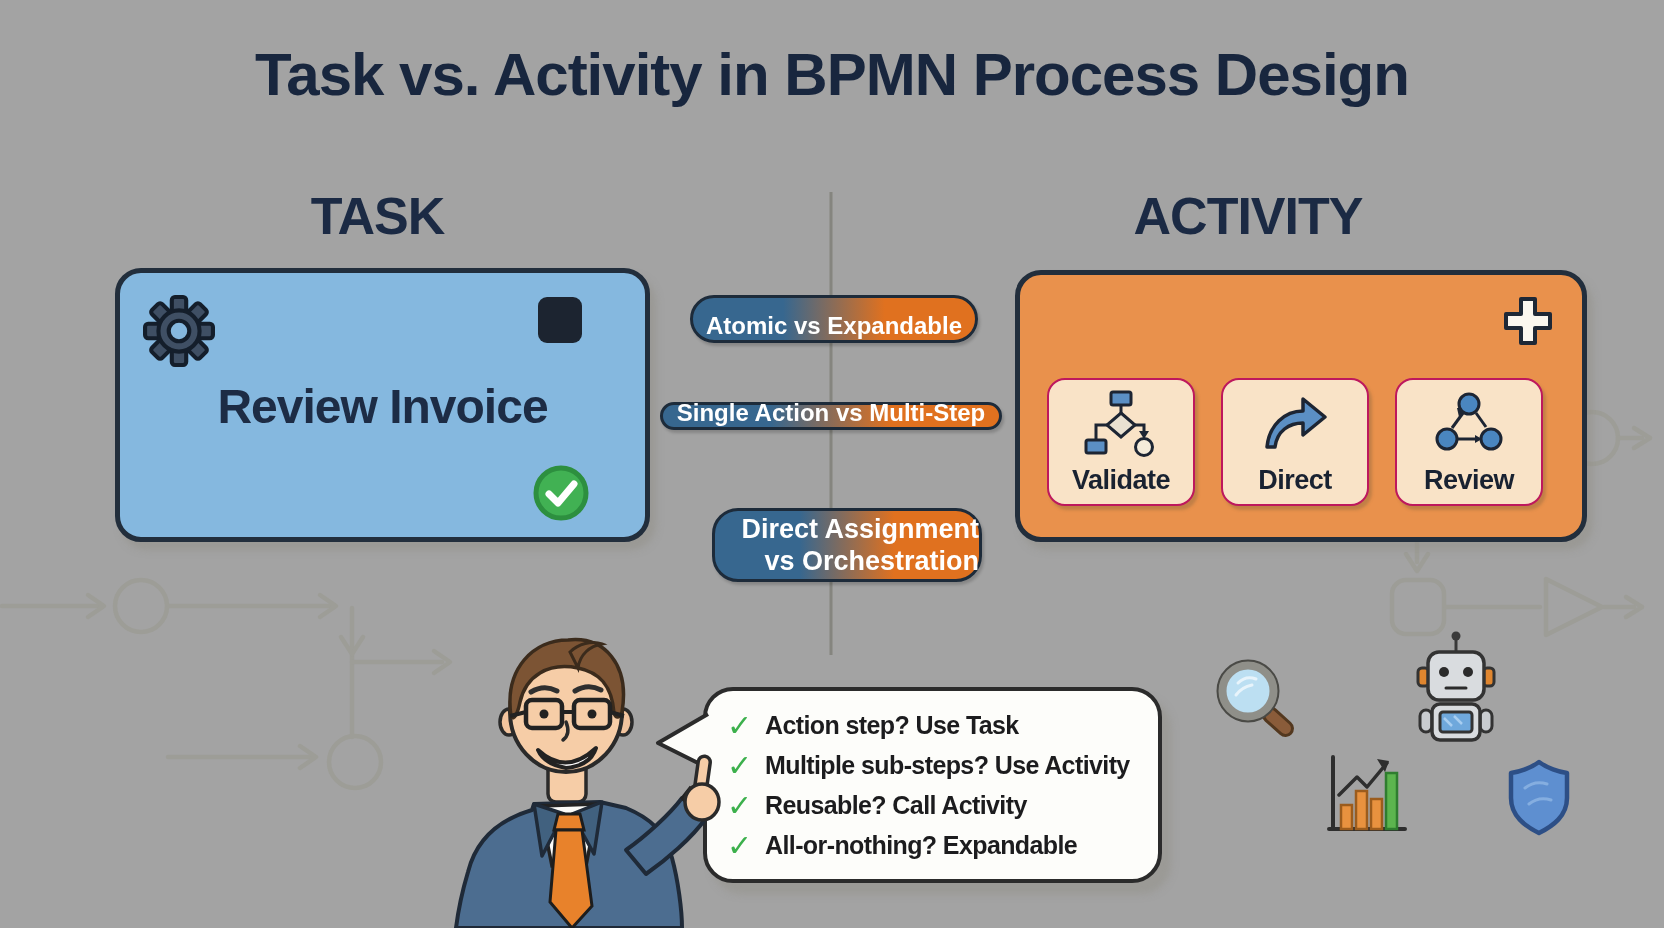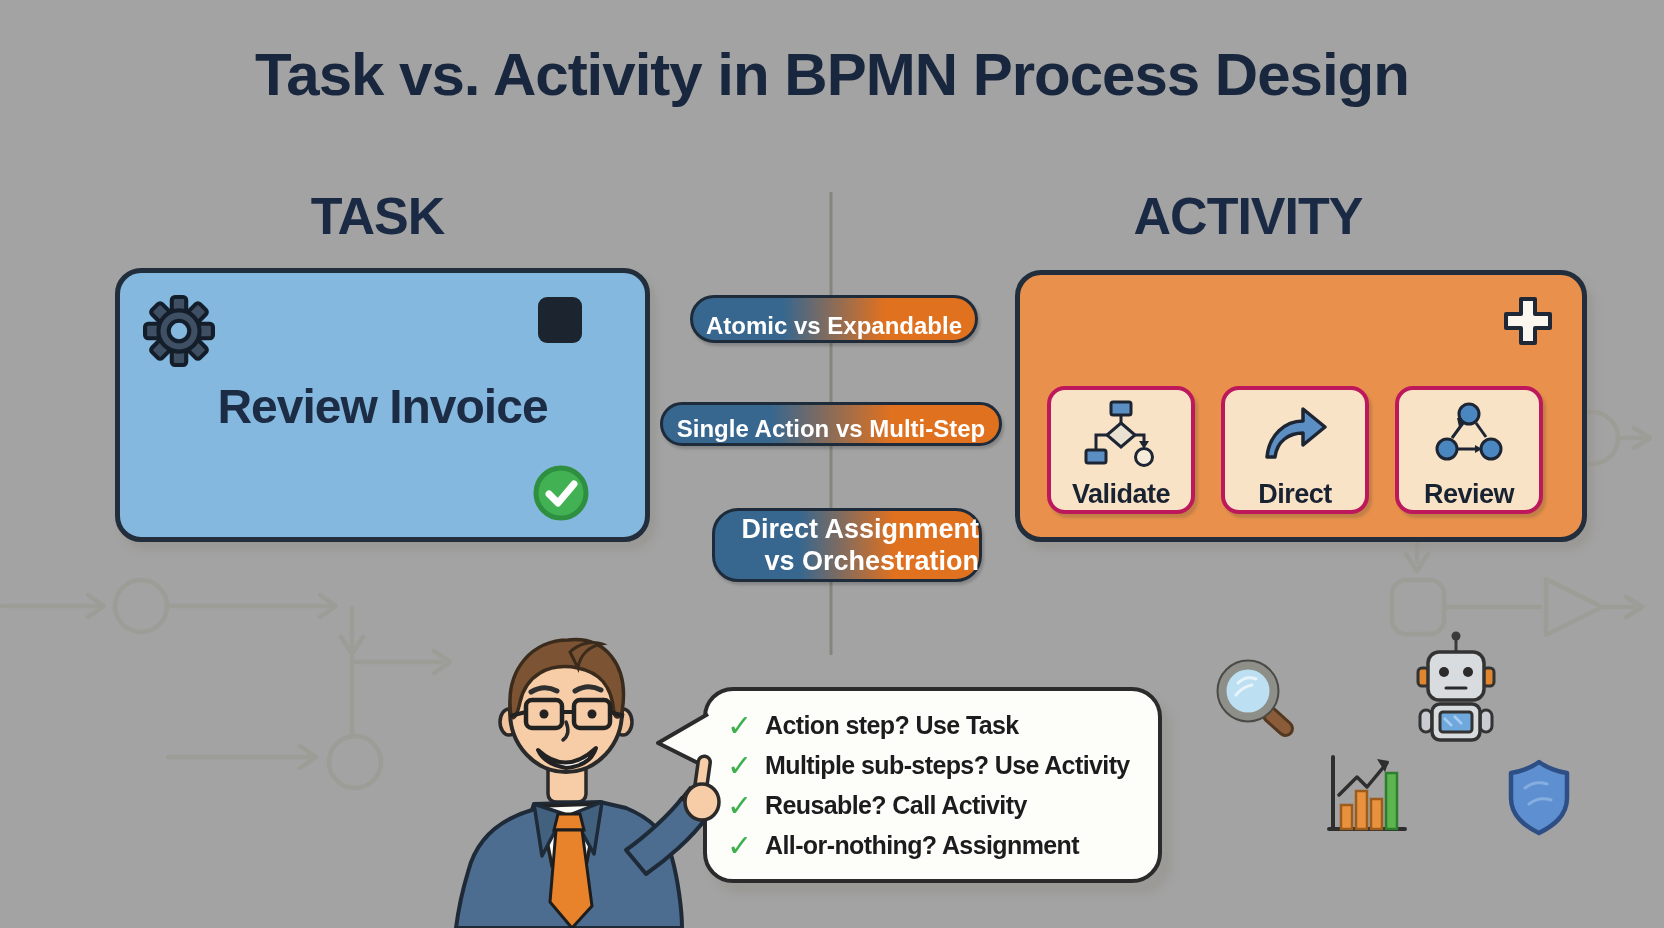--- a/index.html
+++ b/index.html
@@ -14,33 +14,33 @@
   .activity-heading{left:965px;top:186px;width:566px;}
   
   .task-box{left:115px;top:268px;width:525px;height:264px;background:#85b8df;border:5px solid #222e3c;
             border-radius:26px;box-shadow:6px 8px 7px rgba(146,144,136,.5);z-index:2;}
   .task-label{left:0;top:106px;width:100%;text-align:center;font-size:48px;font-weight:700;
               color:#1d2c45;letter-spacing:-1px;}
   .dark-square{left:418px;top:24px;width:44px;height:46px;background:#1c2430;border-radius:9px;}
   
   .activity-box{left:1015px;top:270px;width:562px;height:262px;background:#e9914c;border:5px solid #222e3c;
                 border-radius:26px;box-shadow:6px 8px 7px rgba(146,144,136,.5);z-index:2;}
-  .sub-box{top:103px;width:148px;height:128px;background:#f9e3c7;border:4px solid #be185d;border-radius:18px;
+  .sub-box{top:103px;width:148px;height:128px;background:#f9e3c7;border:2px solid #be185d;border-radius:18px;
            box-shadow:3px 4px 3px rgba(120,95,60,.35);display:flex;flex-direction:column;align-items:center;
-           justify-content:flex-end;box-sizing:border-box;margin-top:8px;}
+           justify-content:flex-end;padding-bottom:8px;box-sizing:border-box;}
   .sub-box .icon-slot{position:absolute;top:10px;left:0;width:100%;display:flex;justify-content:center;}
   .sub-label{font-size:27px;font-weight:700;color:#192231;letter-spacing:-0.5px;}
   .sb-validate{left:27px;} .sb-approve{left:201px;} .sb-notify{left:375px;}
   
   .pill{display:flex;align-items:flex-end;justify-content:center;color:#fff;font-weight:700;
         background:linear-gradient(90deg,#37678f 0%,#37678f 32%,#e0711f 68%,#e0711f 100%);
         border:3px solid #1d2b3a;border-radius:26px;z-index:2;text-align:center;
         box-shadow:2px 3px 3px rgba(0,0,0,.18);box-sizing:border-box;}
   .pill1{left:690px;top:295px;width:288px;height:48px;font-size:24px;}
-  .pill2{left:660px;top:402px;width:342px;height:44px;font-size:24px;}
+  .pill2{left:660px;top:402px;width:342px;height:28px;font-size:24px;}
   .pill3{left:712px;top:508px;width:270px;height:74px;font-size:27px;line-height:1.2;flex-direction:column;}
   
   .bubble{left:703px;top:687px;width:459px;height:196px;background:#fdfdfa;border:4px solid #2b2b2b;
           border-radius:30px;box-shadow:9px 11px 7px rgba(148,146,138,.5);z-index:3;
           display:flex;flex-direction:column;justify-content:center;padding:10px 14px 10px 20px;box-sizing:border-box;}
   .check-row{display:flex;align-items:center;height:40px;}
   .check-mark{font-family:"DejaVu Sans",sans-serif;color:#3cb04c;font-size:30px;font-weight:800;
               width:38px;flex:0 0 38px;}
   .check-text{font-size:25px;font-weight:700;color:#1c1c1e;letter-spacing:-0.6px;white-space:nowrap;}
   .bubble-tail{left:648px;top:702px;z-index:4;}
@@ -178,21 +178,21 @@
     <div class="check-row">
       <span class="check-mark">✓</span>
       <span class="check-text">Multiple sub-steps? Use Activity</span>
     </div>
     <div class="check-row">
       <span class="check-mark">✓</span>
       <span class="check-text">Reusable? Call Activity</span>
     </div>
     <div class="check-row">
       <span class="check-mark">✓</span>
-      <span class="check-text">All-or-nothing? Assignment</span>
+      <span class="check-text">All-or-nothing? Expandable</span>
     </div>
   </div>
   <svg class="abs bubble-tail" width="66" height="72" viewBox="0 0 66 72">
     <path d="M60,12 L10,41 L60,66" fill="#fdfdfa" stroke="#2b2b2b" stroke-width="4" stroke-linejoin="round"></path>
   </svg>
 
   <svg class="abs man" width="310" height="310" viewBox="0 0 310 310">
 
     <rect x="118" y="136" width="38" height="48" rx="8" fill="#f6cda7" stroke="#2a2a2a" stroke-width="3.5"></rect>
 

